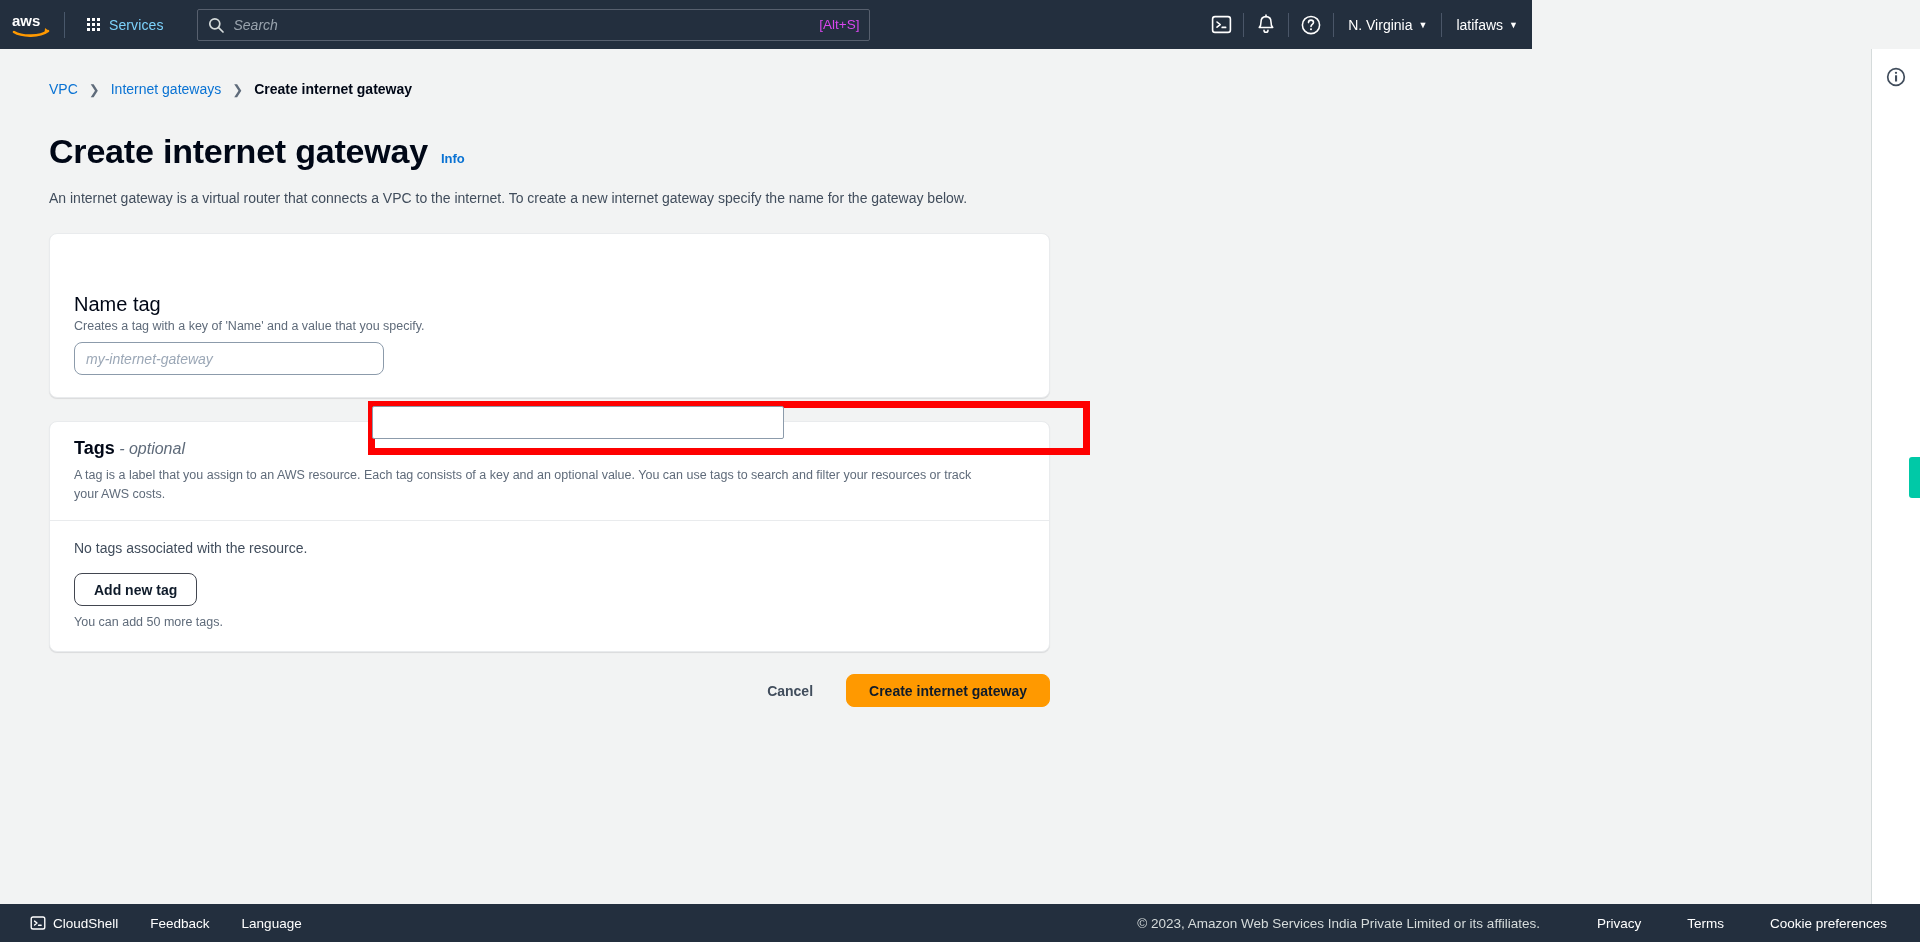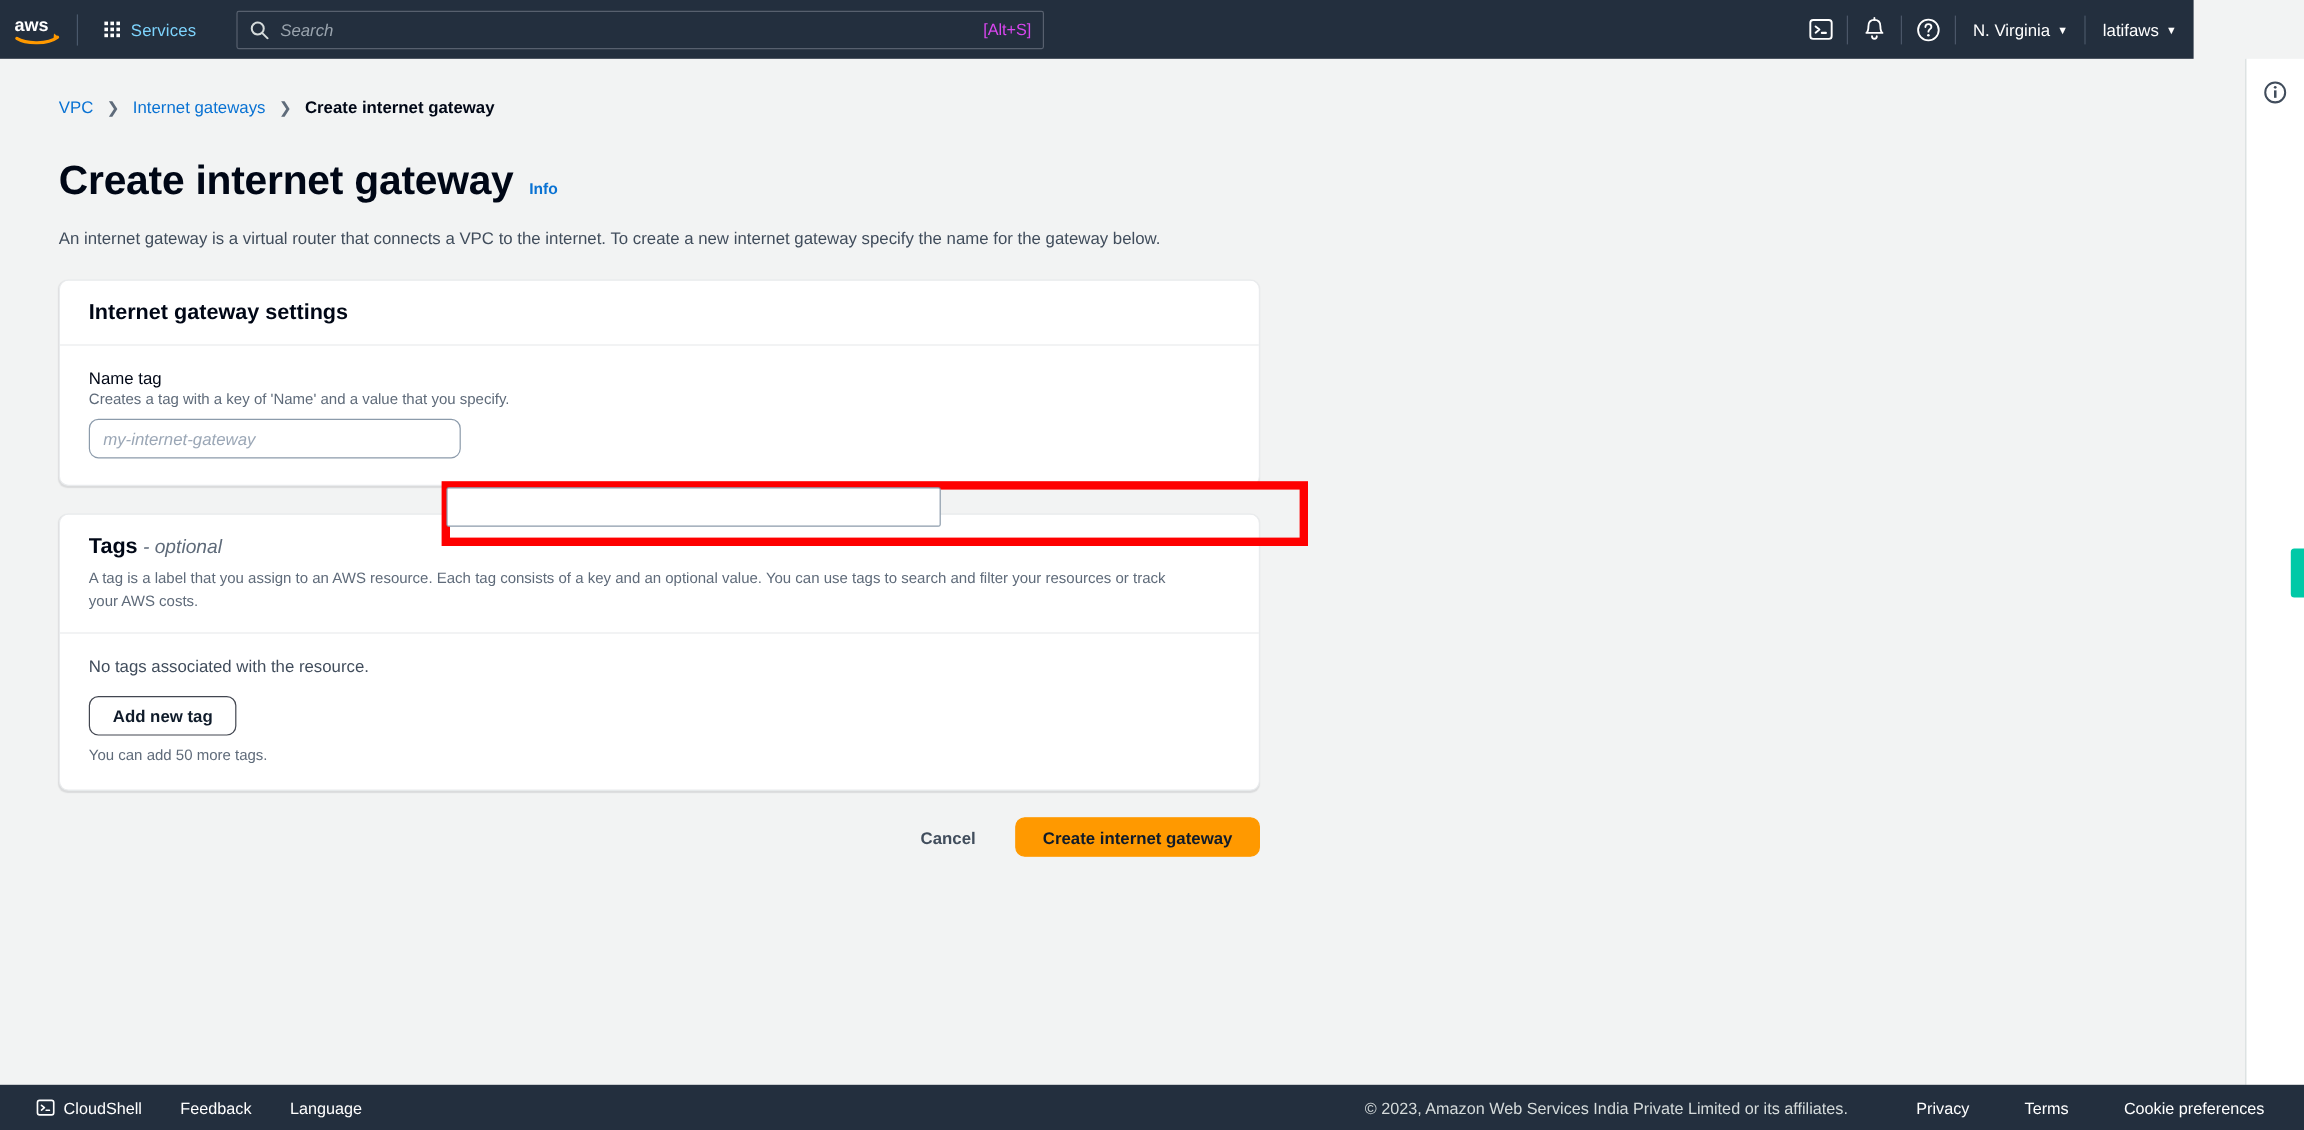--- a/index.html
+++ b/index.html
@@ -7,21 +7,21 @@
     width: 1920px;
     height: 942px;
     overflow: hidden;
     font-family: "Liberation Sans", sans-serif;
     background: #f2f3f3;
   }
 
   
   .topnav {
     position: absolute; top: 0; left: 0;
-    width: 1828px; height: 49px;
+    width: 1532px; height: 49px;
     background: #232f3e;
     display: flex; align-items: center;
     color: #ffffff;
     z-index: 50;
   }
   .aws-logo {
     width: 62px; height: 49px;
     display: flex; align-items: center; justify-content: center;
     cursor: pointer;
   }
@@ -138,21 +138,21 @@
   .card-header {
     padding: 16px 20px 16px 24px;
     border-bottom: 1px solid #e9ebed;
   }
   .card-title { font-size: 18px; font-weight: bold; color: #000716; }
   .card-title .opt { font-weight: normal; font-style: italic; font-size: 16px; color: #5f6b7a; }
   .card-subtitle { margin-top: 7px; font-size: 12.5px; line-height: 19px; color: #5f6b7a; width: 905px; }
 
   .card-body { padding: 19px 24px 22px 24px; }
 
-  .field-label { font-size: 14px; color: #000716; font-weight: normal; }
+  .field-label { font-size: 20px; color: #000716; font-weight: normal; margin-top: 40px; }
   .field-hint { font-size: 12.5px; color: #5f6b7a; margin-top: 3px; }
   .text-input {
     margin-top: 9px;
     width: 310px; height: 33px;
     border: 1px solid #8c9bab;
     border-radius: 8px;
     padding: 0 11px;
     font-family: "Liberation Sans", sans-serif;
     font-size: 14px; color: #000716;
     background: #ffffff;
@@ -332,23 +332,20 @@
     </div>
 
     <div class="page-head">
       <h1 class="page-title">Create internet gateway</h1>
       <span class="info-link">Info</span>
     </div>
 
     <p class="page-desc">An internet gateway is a virtual router that connects a VPC to the internet. To create a new internet gateway specify the name for the gateway below.</p>
 
     <div class="card card-1">
-      <div class="card-header">
-        <div class="card-title">Internet gateway settings</div>
-      </div>
       <div class="card-body">
         <div class="field-label">Name tag</div>
         <div class="field-hint">Creates a tag with a key of 'Name' and a value that you specify.</div>
         <input class="text-input" type="text" placeholder="my-internet-gateway" style="">
       </div>
     </div>
 
     <div class="card card-2">
       <div class="card-header">
         <div class="card-title">

